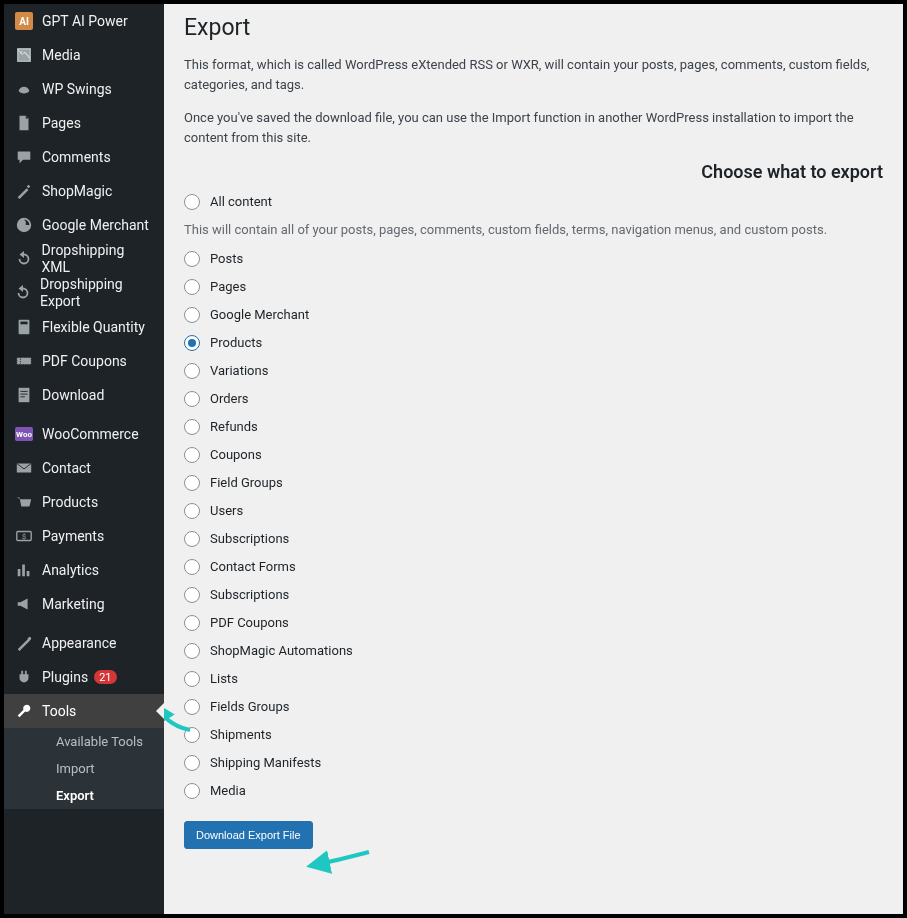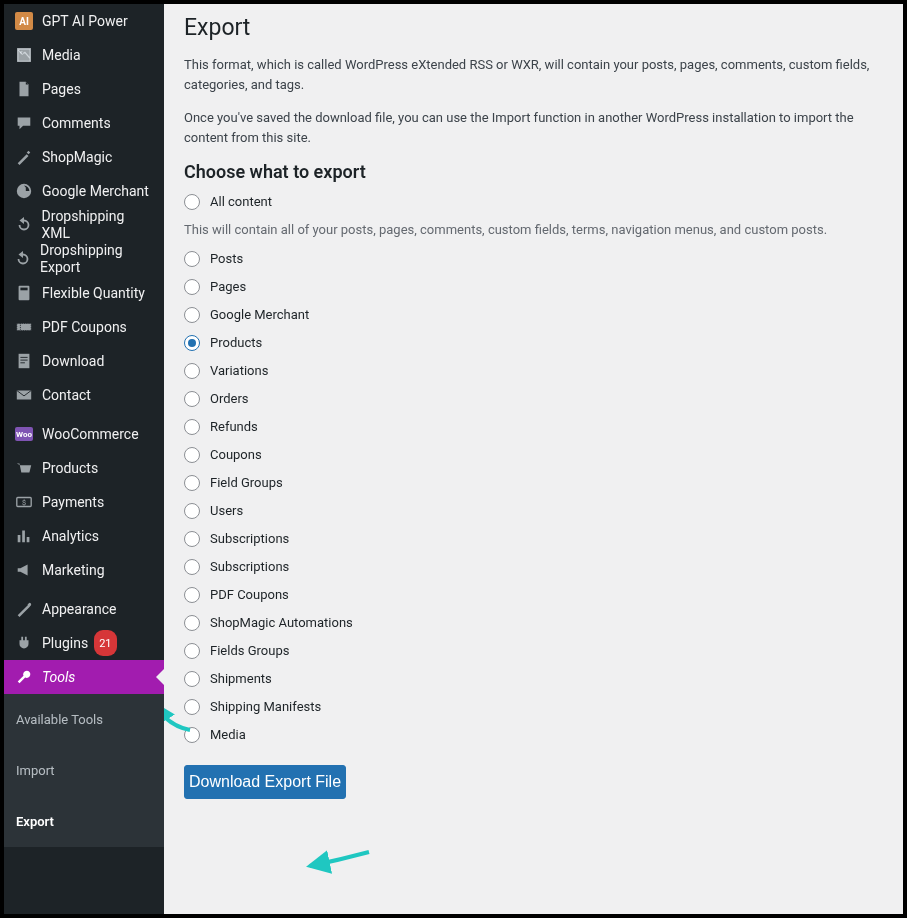--- a/index.html
+++ b/index.html
@@ -34,54 +34,54 @@
       color: #f0f0f1;
       cursor: pointer;
       min-height: 34px;
     }
     .sidebar-item.sep { margin-top: 5px; position: relative; }
     .sidebar-item.sep::before {
       content: ""; position: absolute; top: -3px; left: 0; right: 0;
       height: 1px;
     }
     .sidebar-item.current {
-      background: #a21caf;
+      background: #404040;
       color: #fff;
       position: relative;
-      font-style: italic;
     }
     .sidebar-item.current::after {
       content: "";
       position: absolute;
       right: -0px;
       top: 50%;
       margin-top: -8px;
       border: 8px solid transparent;
       border-right-color: #f0f0f1;
     }
     .sidebar-icon {
       width: 20px; height: 20px;
       margin-right: 8px;
       display: inline-flex; align-items: center; justify-content: center;
       color: rgba(240,246,252,.6);
     }
     .sidebar-item.current .sidebar-icon { color: #fff; }
     .sidebar-label { font-size: 14px; line-height: 1.2; }
     .badge {
       display: inline-flex; align-items: center; justify-content: center;
-      min-width: 18px; height: 26px; padding: 0 5px;
+      min-width: 18px; height: 14px; padding: 0 5px;
       border-radius: 9px; background: #d63638; color: #fff;
       font-size: 11px; margin-left: 6px;
     }
     .submenu { background: #2c3338; }
     .submenu-item {
-      padding: 18px 12px;
+      padding: 6px 12px;
       color: rgba(240,246,252,.7);
       cursor: pointer;
       font-size: 13px;
+      margin-left: 40px;
     }
     .submenu-item.active { color: #fff; font-weight: 600; }
 
     .main {
       flex: 1;
       padding: 10px 20px 20px 20px;
       overflow-y: auto;
       position: relative;
     }
     h1 {
@@ -89,20 +89,21 @@
       font-weight: 400;
       margin: 0 0 14px 0;
       color: #1d2327;
     }
     .desc { font-size: 13px; color: #3c434a; margin-bottom: 14px; line-height: 1.5; }
     h2 {
       font-size: 18px;
       font-weight: 600;
       margin: 14px 0 12px 0;
       color: #1d2327;
+      text-align: right;
     }
     .option-row {
       display: flex; 
       margin: 12px 0;
     }
     .radio {
       appearance: none;
       width: 16px; height: 16px;
       border: 1px solid #8c8f94;
       border-radius: 50%;
@@ -118,22 +119,22 @@
       background: #2271b1;
       top: 3px; left: 3px;
     }
     .option-label { font-size: 13px; color: #1d2327; cursor: pointer; }
     .option-hint { font-size: 13px; color: #646970; margin: 10px 0 14px 0; }
     .button-primary {
       display: inline-block;
       background: #2271b1;
       border: 1px solid #2271b1;
       color: #fff;
-      padding: 7px 4px;
-      font-size: 16px;
+      padding: 7px 11px;
+      font-size: 11px;
       border-radius: 3px;
       cursor: pointer;
       margin-top: 10px;
     }
 
     .arrow {
       position: absolute;
       pointer-events: none;
     }
   </style>
@@ -157,20 +158,28 @@
             <svg width="18" height="18" viewBox="0 0 20 20">
               <path fill="currentColor" d="M3 3h14v14H3z M3 3l5 6 3-2 6 7" stroke="currentColor" stroke-width="1.5"></path>
               <circle cx="7" cy="7" r="1.5" fill="currentColor"></circle>
             </svg>
           </span>
           <span class="sidebar-label">Media</span>
         </div>
         <div class="sidebar-item">
           <span class="sidebar-icon">
             <svg width="18" height="18" viewBox="0 0 20 20">
+              <path fill="currentColor" d="M4 12c2-6 10-6 12 0-2 4-10 4-12 0z"></path>
+            </svg>
+          </span>
+          <span class="sidebar-label">WP Swings</span>
+        </div>
+        <div class="sidebar-item">
+          <span class="sidebar-icon">
+            <svg width="18" height="18" viewBox="0 0 20 20">
               <path fill="currentColor" d="M5 2h7l3 3v13H5z"></path>
               <path fill="#1d2327" d="M12 2v3h3z"></path>
             </svg>
           </span>
           <span class="sidebar-label">Pages</span>
         </div>
         <div class="sidebar-item">
           <span class="sidebar-icon">
             <svg width="18" height="18" viewBox="0 0 20 20">
               <path fill="currentColor" d="M3 4h14v9H9l-4 4v-4H3z"></path>
@@ -228,38 +237,38 @@
           <span class="sidebar-label">PDF Coupons</span>
         </div>
         <div class="sidebar-item">
           <span class="sidebar-icon">
             <svg width="18" height="18" viewBox="0 0 20 20">
               <rect x="4" y="2" width="12" height="16" fill="currentColor"></rect>
               <path stroke="#1d2327" d="M6 6h8M6 9h8M6 12h5"></path>
             </svg>
           </span>
           <span class="sidebar-label">Download</span>
-        </div>
-        <div class="sidebar-item">
-          <span class="sidebar-icon">
-            <svg width="18" height="18" viewBox="0 0 20 20">
-              <rect x="2" y="5" width="16" height="10" fill="currentColor"></rect>
-              <path d="M2 5l8 6 8-6" stroke="#1d2327" fill="none"></path>
-            </svg>
-          </span>
-          <span class="sidebar-label">Contact</span>
         </div>
         <div class="sidebar-item sep">
           <span class="sidebar-icon">
             <svg width="18" height="18">
               <rect width="18" height="14" y="2" rx="2" fill="#7f54b3"></rect>
               <text x="9" y="12" text-anchor="middle" font-size="8" fill="#fff" font-weight="bold">Woo</text>
             </svg>
           </span>
           <span class="sidebar-label">WooCommerce</span>
+        </div>
+        <div class="sidebar-item">
+          <span class="sidebar-icon">
+            <svg width="18" height="18" viewBox="0 0 20 20">
+              <rect x="2" y="5" width="16" height="10" fill="currentColor"></rect>
+              <path d="M2 5l8 6 8-6" stroke="#1d2327" fill="none"></path>
+            </svg>
+          </span>
+          <span class="sidebar-label">Contact</span>
         </div>
         <div class="sidebar-item">
           <span class="sidebar-icon">
             <svg width="18" height="18" viewBox="0 0 20 20">
               <path fill="currentColor" d="M2 5h3l2 10h9l2-8H6"></path>
             </svg>
           </span>
           <span class="sidebar-label">Products</span>
         </div>
         <div class="sidebar-item">
@@ -372,29 +381,37 @@
         <div class="option-row">
           <input type="radio" name="content" class="radio" style="">
           <label class="option-label">Users</label>
         </div>
         <div class="option-row">
           <input type="radio" name="content" class="radio" style="">
           <label class="option-label">Subscriptions</label>
         </div>
         <div class="option-row">
           <input type="radio" name="content" class="radio" style="">
+          <label class="option-label">Contact Forms</label>
+        </div>
+        <div class="option-row">
+          <input type="radio" name="content" class="radio" style="">
           <label class="option-label">Subscriptions</label>
         </div>
         <div class="option-row">
           <input type="radio" name="content" class="radio" style="">
           <label class="option-label">PDF Coupons</label>
         </div>
         <div class="option-row">
           <input type="radio" name="content" class="radio" style="">
           <label class="option-label">ShopMagic Automations</label>
+        </div>
+        <div class="option-row">
+          <input type="radio" name="content" class="radio" style="">
+          <label class="option-label">Lists</label>
         </div>
         <div class="option-row">
           <input type="radio" name="content" class="radio" style="">
           <label class="option-label">Fields Groups</label>
         </div>
         <div class="option-row">
           <input type="radio" name="content" class="radio" style="">
           <label class="option-label">Shipments</label>
         </div>
         <div class="option-row">

